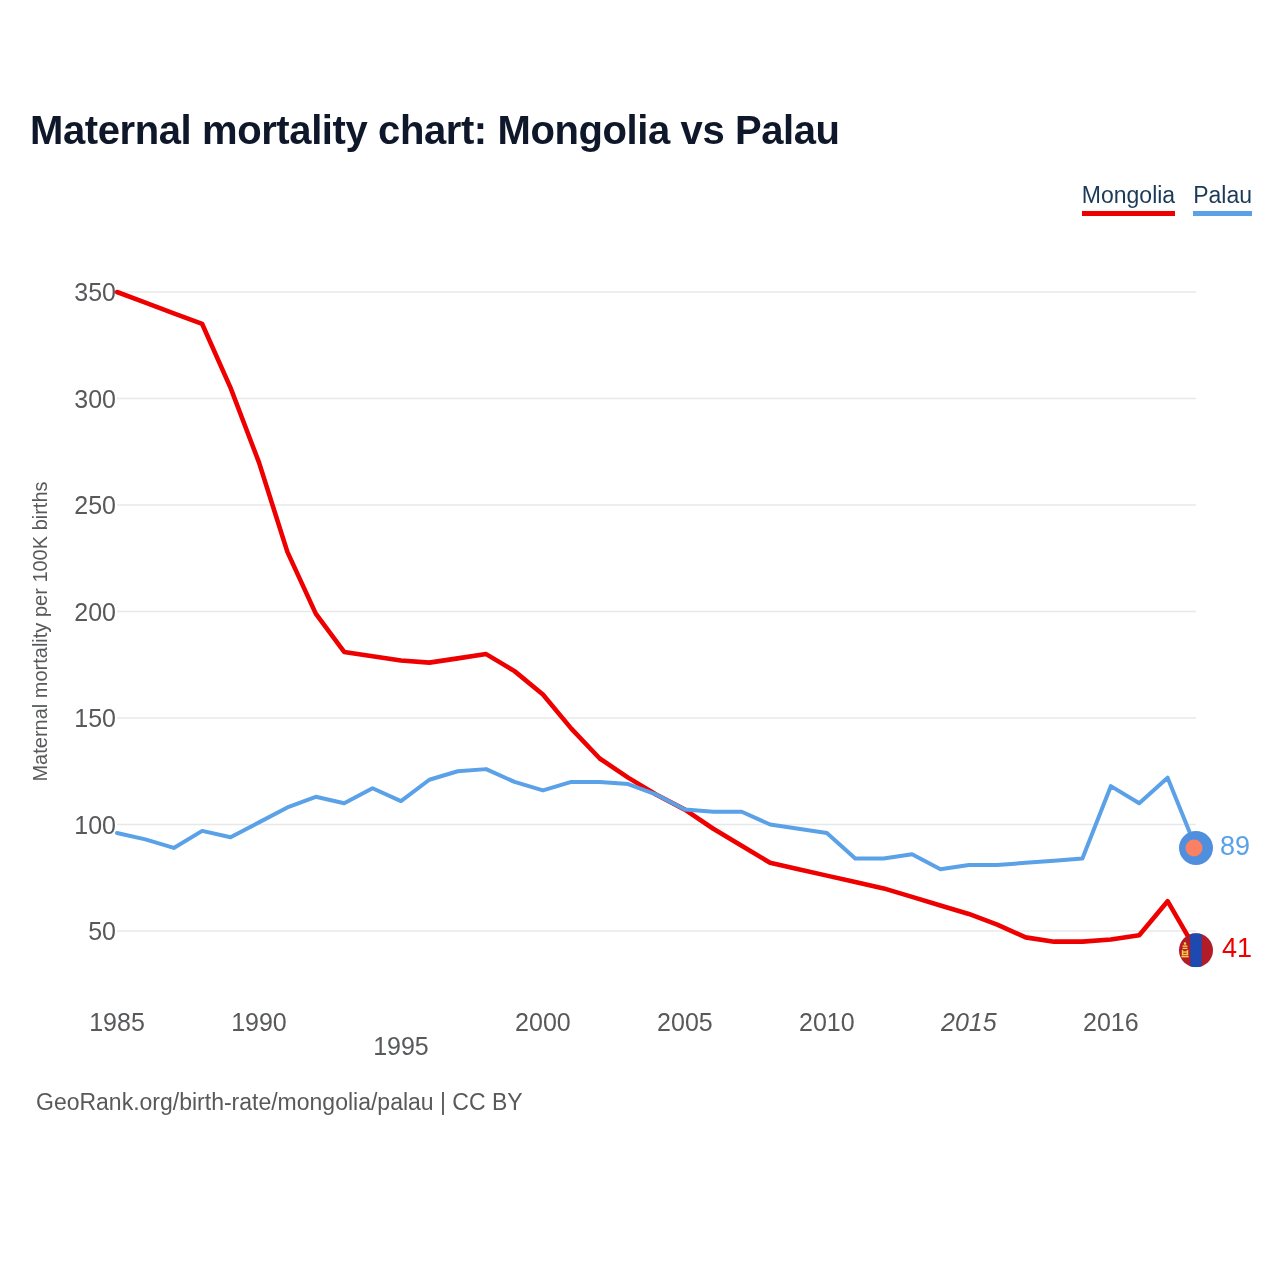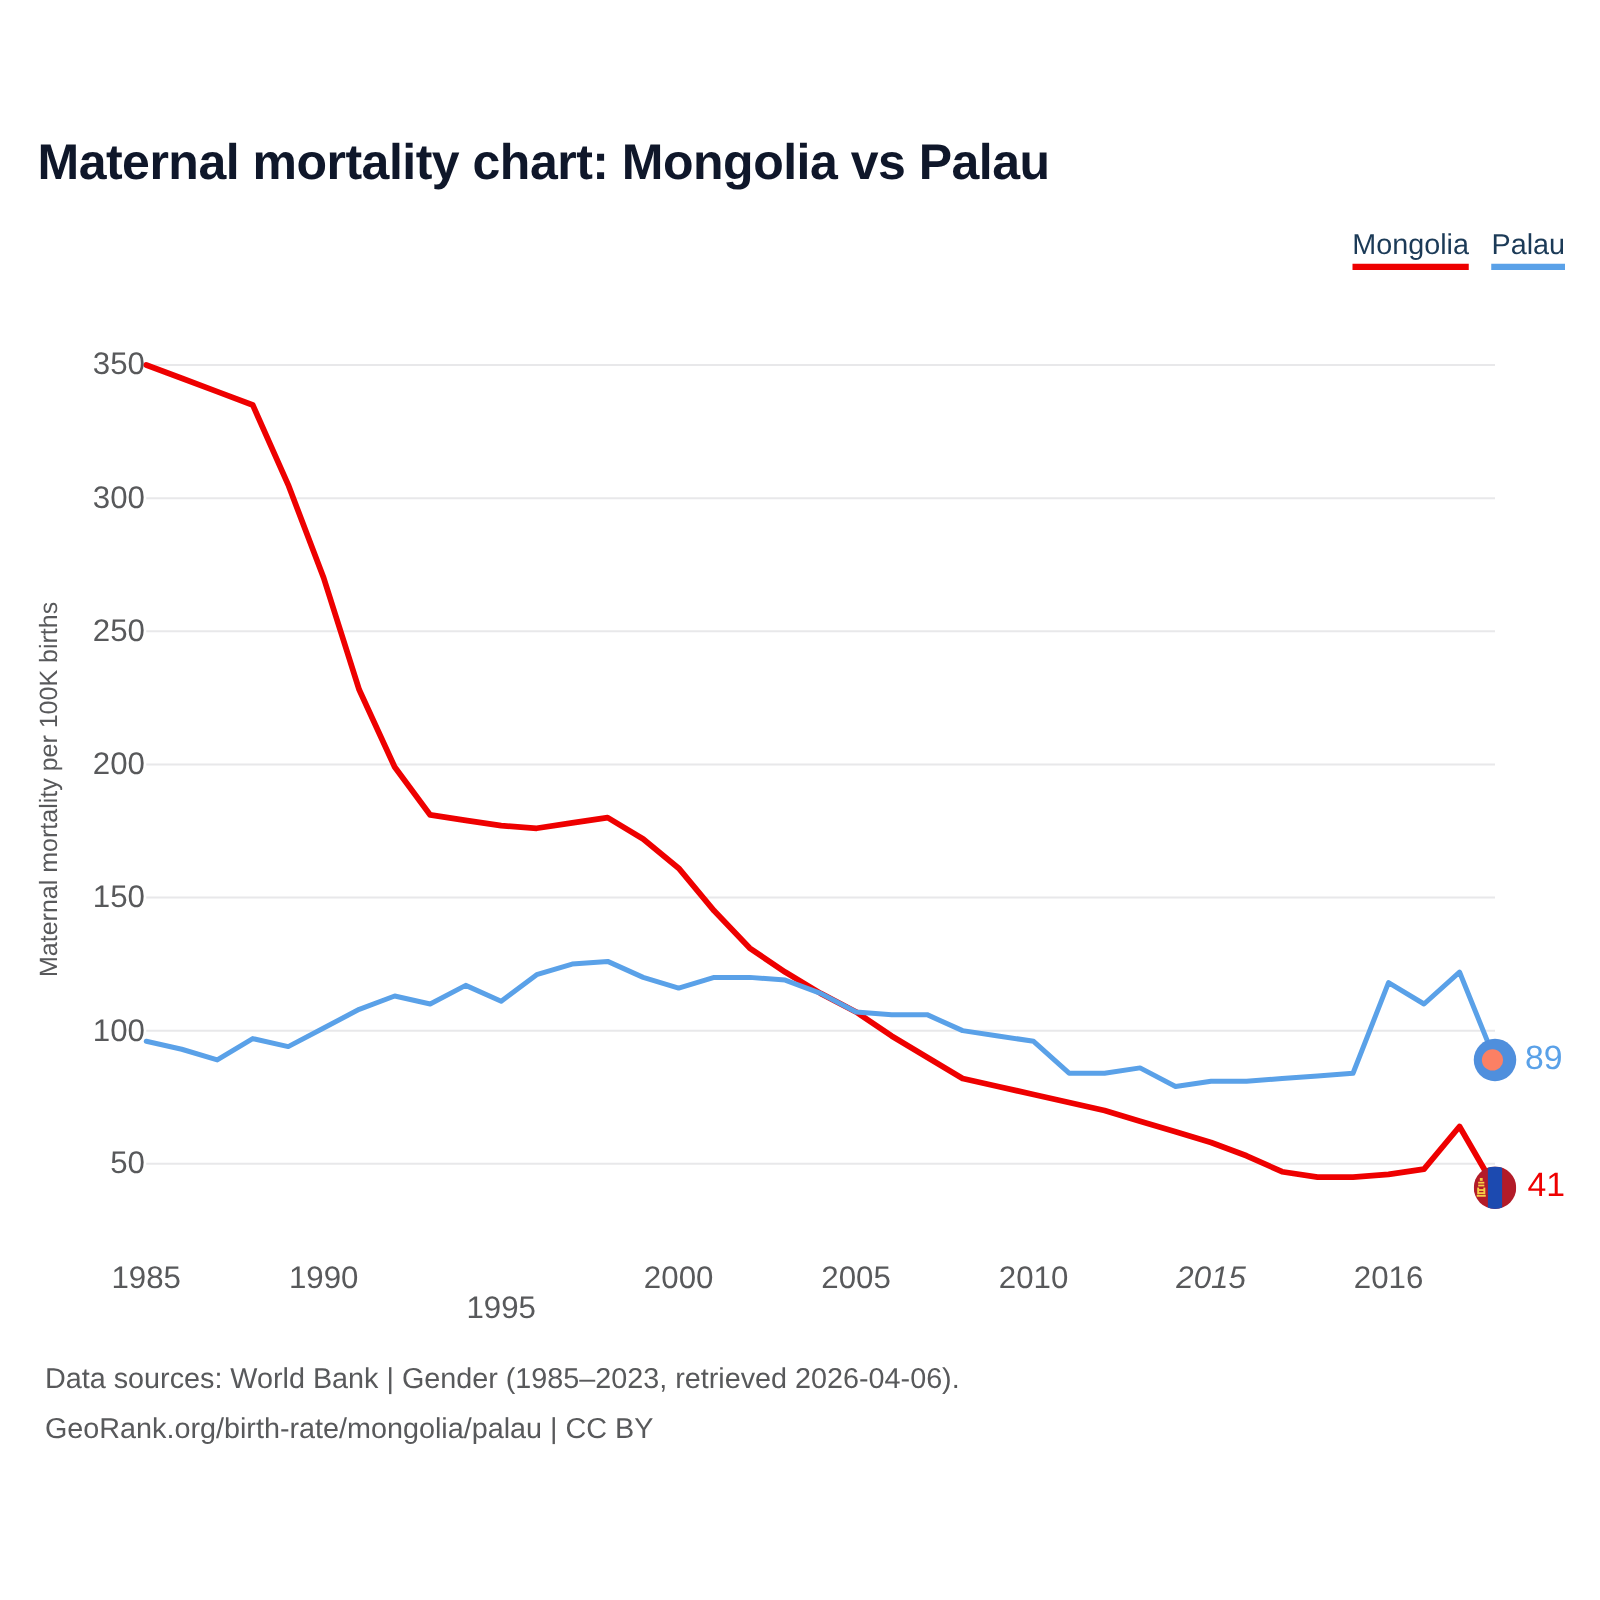--- a/index.html
+++ b/index.html
@@ -225,17 +225,16 @@
       <div class="x-tick" style="left: 968.842px; font-style: italic;">2015</div>
       <div class="x-tick" style="left: 1110.82px;">2016</div>
     </div>
 
   <div class="y-axis-title">Maternal mortality per 100K births</div>
 
   <div class="endpoint-label palau" style="left: 1220px; top: 830.93px;">89</div>
   <div class="endpoint-label mongolia" style="left: 1222px; top: 933.17px;">41</div>
 
   <div class="footer">
-    <div class="footer-line">Data sources: World Bank | Gender (1985–2023, retrieved 2026-04-06).</div>
     <div class="footer-line">GeoRank.org/birth-rate/mongolia/palau | CC BY</div>
   </div>
 
 </div>
 
 </body></html>

